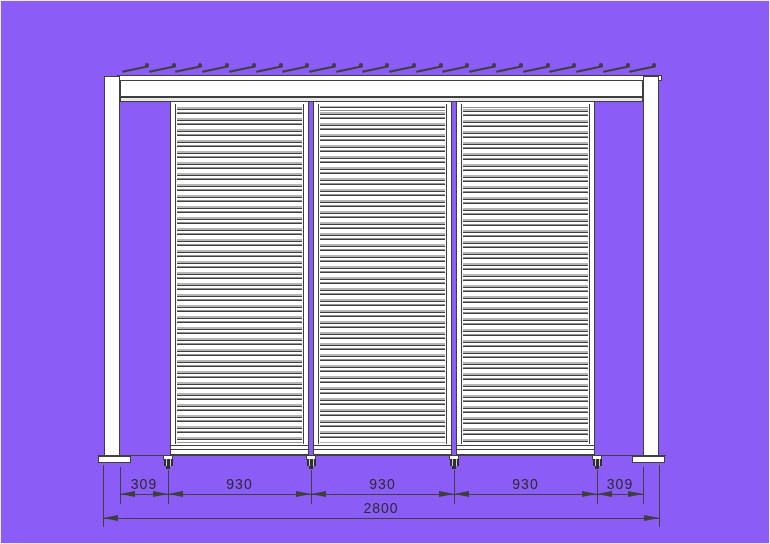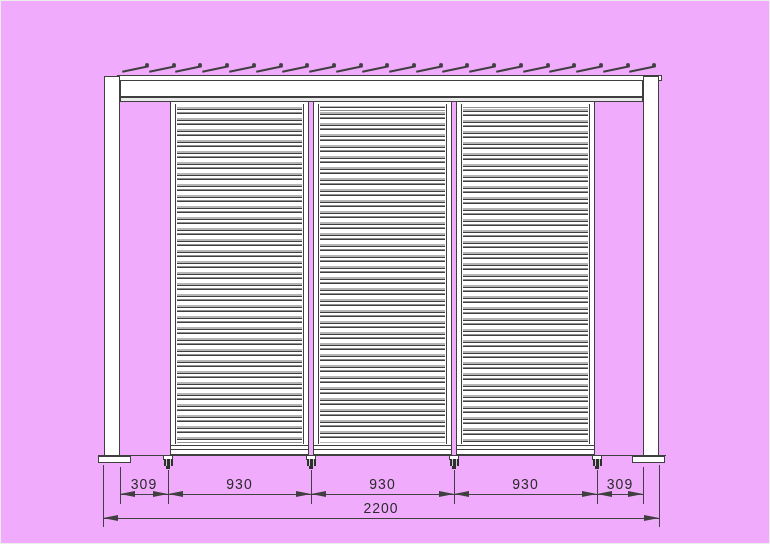--- a/index.html
+++ b/index.html
@@ -1,19 +1,19 @@
 <!DOCTYPE html>
 <html style="--line: #3f3f3f; --text: #2b2b2b;"><head>
 <meta charset="utf-8">
 <title>Louvered Pergola Elevation</title>
 <style>
   :root { --line:#3f3f3f; --text:#2b2b2b; }
   html,body { margin:0; padding:0; background:#fff; }
   #sheet {
-    position:relative; width:770px; height:544px; background:#f0abfc;
+    position:relative; width:770px; height:544px; background:#8b5cf6;
     font-family:"Liberation Sans", sans-serif; overflow:hidden;
     box-shadow:inset 0 0 0 1px #ececec;
   }
   .outline { position:absolute; border:1px solid var(--line); background:#fff; box-sizing:border-box; }
   .hline { position:absolute; height:1px; background:var(--line); }
   .vline { position:absolute; width:1px; background:var(--line); }
 
   
   .blade { position:absolute; width:28px; height:13px; }
   .blade::before {
@@ -164,16 +164,16 @@
       <div class="dim-label" style="left: 382.5px; top: 477px;">930</div>
       <div class="arr l" style="left: 454px; top: 491px;"></div>
       <div class="arr r" style="left: 582px; top: 491px;"></div>
       <div class="dim-label" style="left: 525.5px; top: 477px;">930</div>
       <div class="arr l" style="left: 597px; top: 491px;"></div>
       <div class="arr r" style="left: 628px; top: 491px;"></div>
       <div class="dim-label" style="left: 620px; top: 477px;">309</div>
       <div class="hline" style="left: 103px; top: 518px; width: 556px;"></div>
       <div class="arr l" style="left: 103px; top: 515px;"></div>
       <div class="arr r" style="left: 644px; top: 515px;"></div>
-      <div class="dim-label" style="left: 381px; top: 501px;">2200</div>
+      <div class="dim-label" style="left: 381px; top: 501px;">2800</div>
     </div>
 
 </div>
 
 </body></html>

